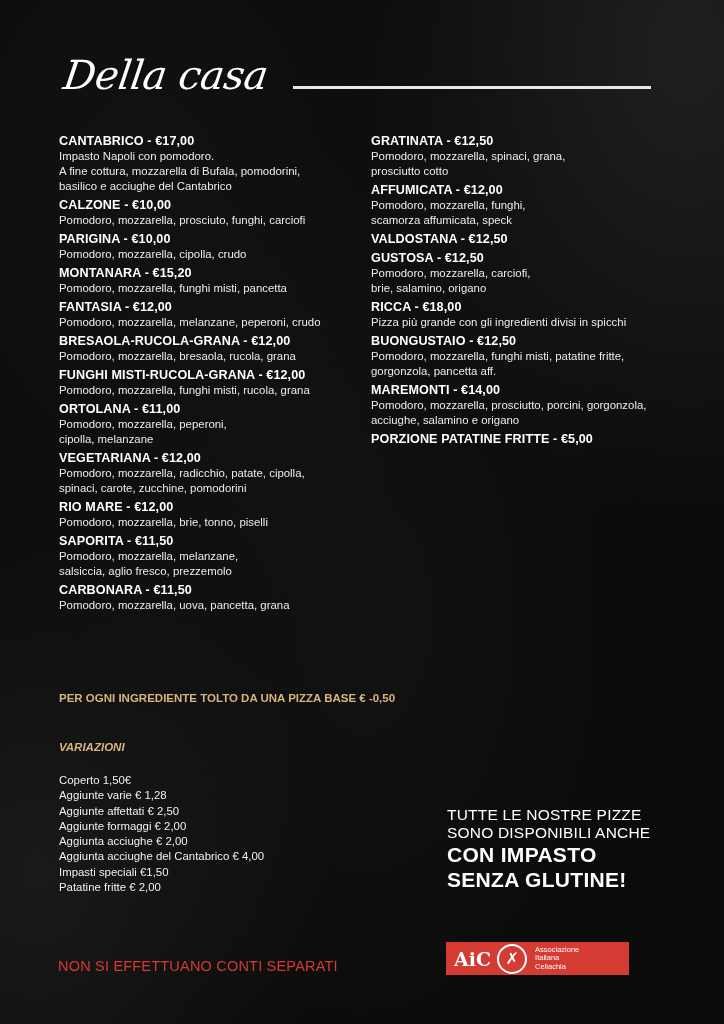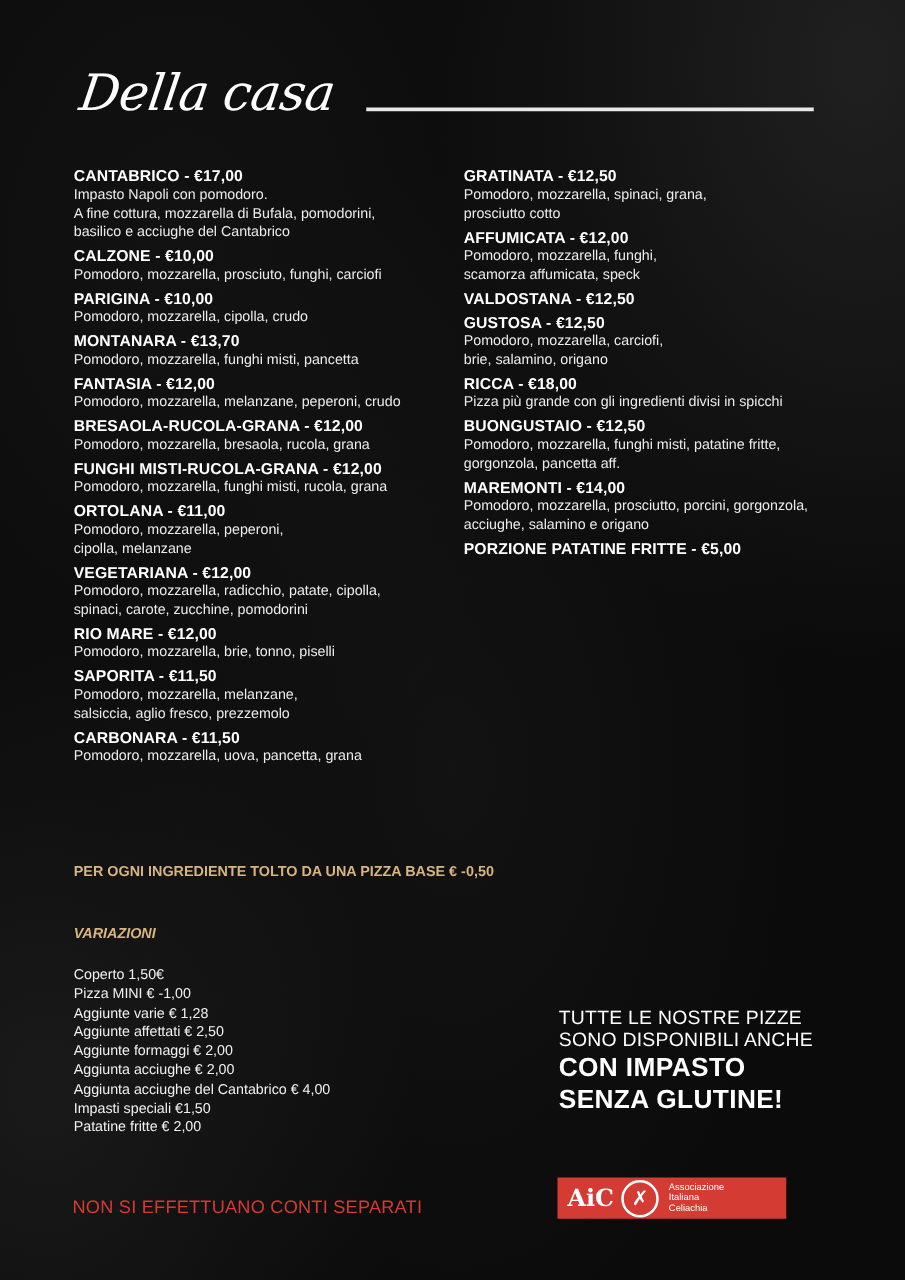--- a/index.html
+++ b/index.html
@@ -76,21 +76,21 @@
     </div>
   <div class="item">
       <div class="item-name">CALZONE - €10,00</div>
       <div class="item-desc">Pomodoro, mozzarella, prosciuto, funghi, carciofi</div>
     </div>
   <div class="item">
       <div class="item-name">PARIGINA - €10,00</div>
       <div class="item-desc">Pomodoro, mozzarella, cipolla, crudo</div>
     </div>
   <div class="item">
-      <div class="item-name">MONTANARA - €13,70</div>
+      <div class="item-name">MONTANARA - €15,20</div>
       <div class="item-desc">Pomodoro, mozzarella, funghi misti, pancetta</div>
     </div>
   <div class="item">
       <div class="item-name">FANTASIA - €12,00</div>
       <div class="item-desc">Pomodoro, mozzarella, melanzane, peperoni, crudo</div>
     </div>
   <div class="item">
       <div class="item-name">BRESAOLA-RUCOLA-GRANA - €12,00</div>
       <div class="item-desc">Pomodoro, mozzarella, bresaola, rucola, grana</div>
     </div>
@@ -159,21 +159,20 @@
   <div class="item">
       <div class="item-name">PORZIONE PATATINE FRITTE - €5,00</div>
     </div>
 </div>
 
 <div class="note gold">PER OGNI INGREDIENTE TOLTO DA UNA PIZZA BASE € -0,50</div>
 <div class="variazioni-title gold">VARIAZIONI</div>
 
 <div class="variazioni-list">
   <div class="var-item">Coperto 1,50€</div>
-  <div class="var-item">Pizza MINI € -1,00</div>
   <div class="var-item">Aggiunte varie € 1,28</div>
   <div class="var-item">Aggiunte affettati € 2,50</div>
   <div class="var-item">Aggiunte formaggi € 2,00</div>
   <div class="var-item">Aggiunta acciughe € 2,00</div>
   <div class="var-item">Aggiunta acciughe del Cantabrico € 4,00</div>
   <div class="var-item">Impasti speciali €1,50</div>
   <div class="var-item">Patatine fritte € 2,00</div>
 </div>
 
 <div class="gf">

